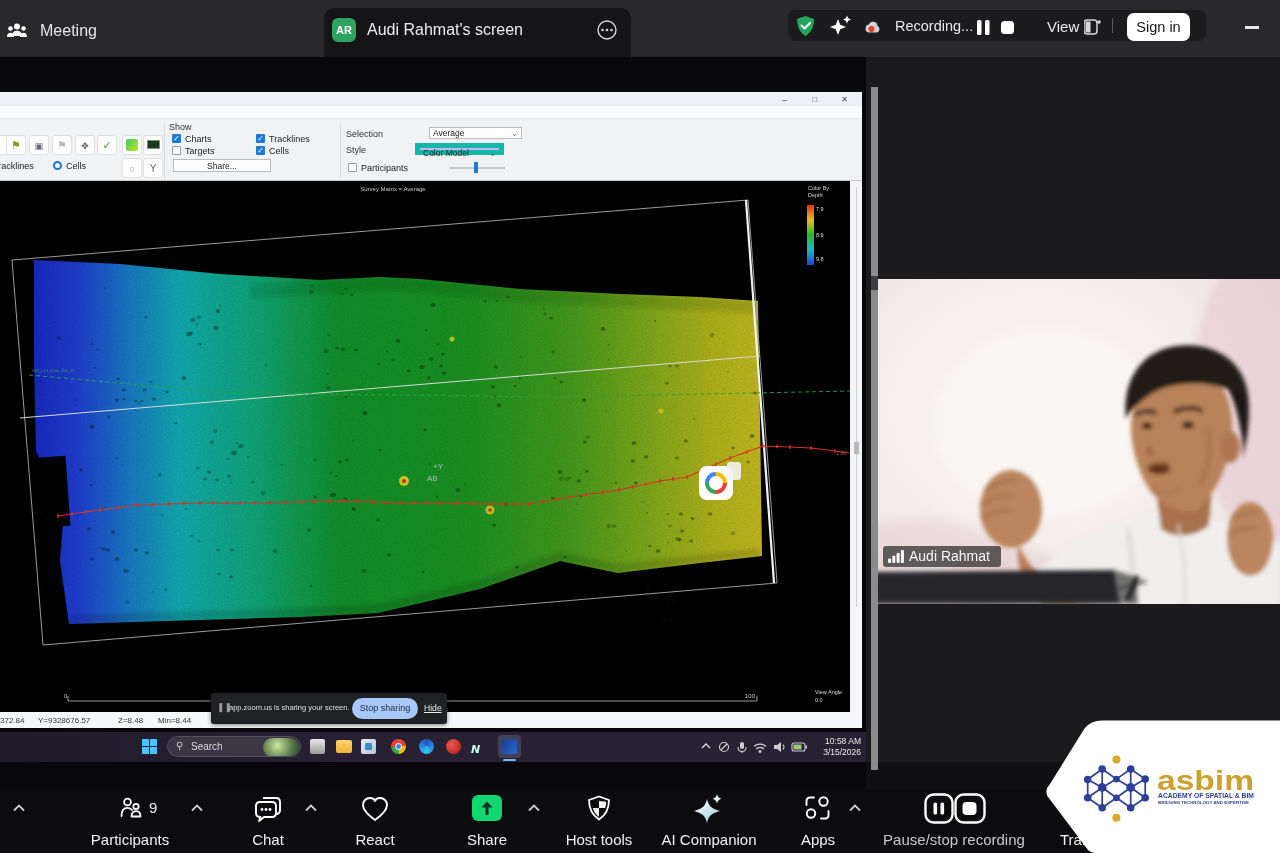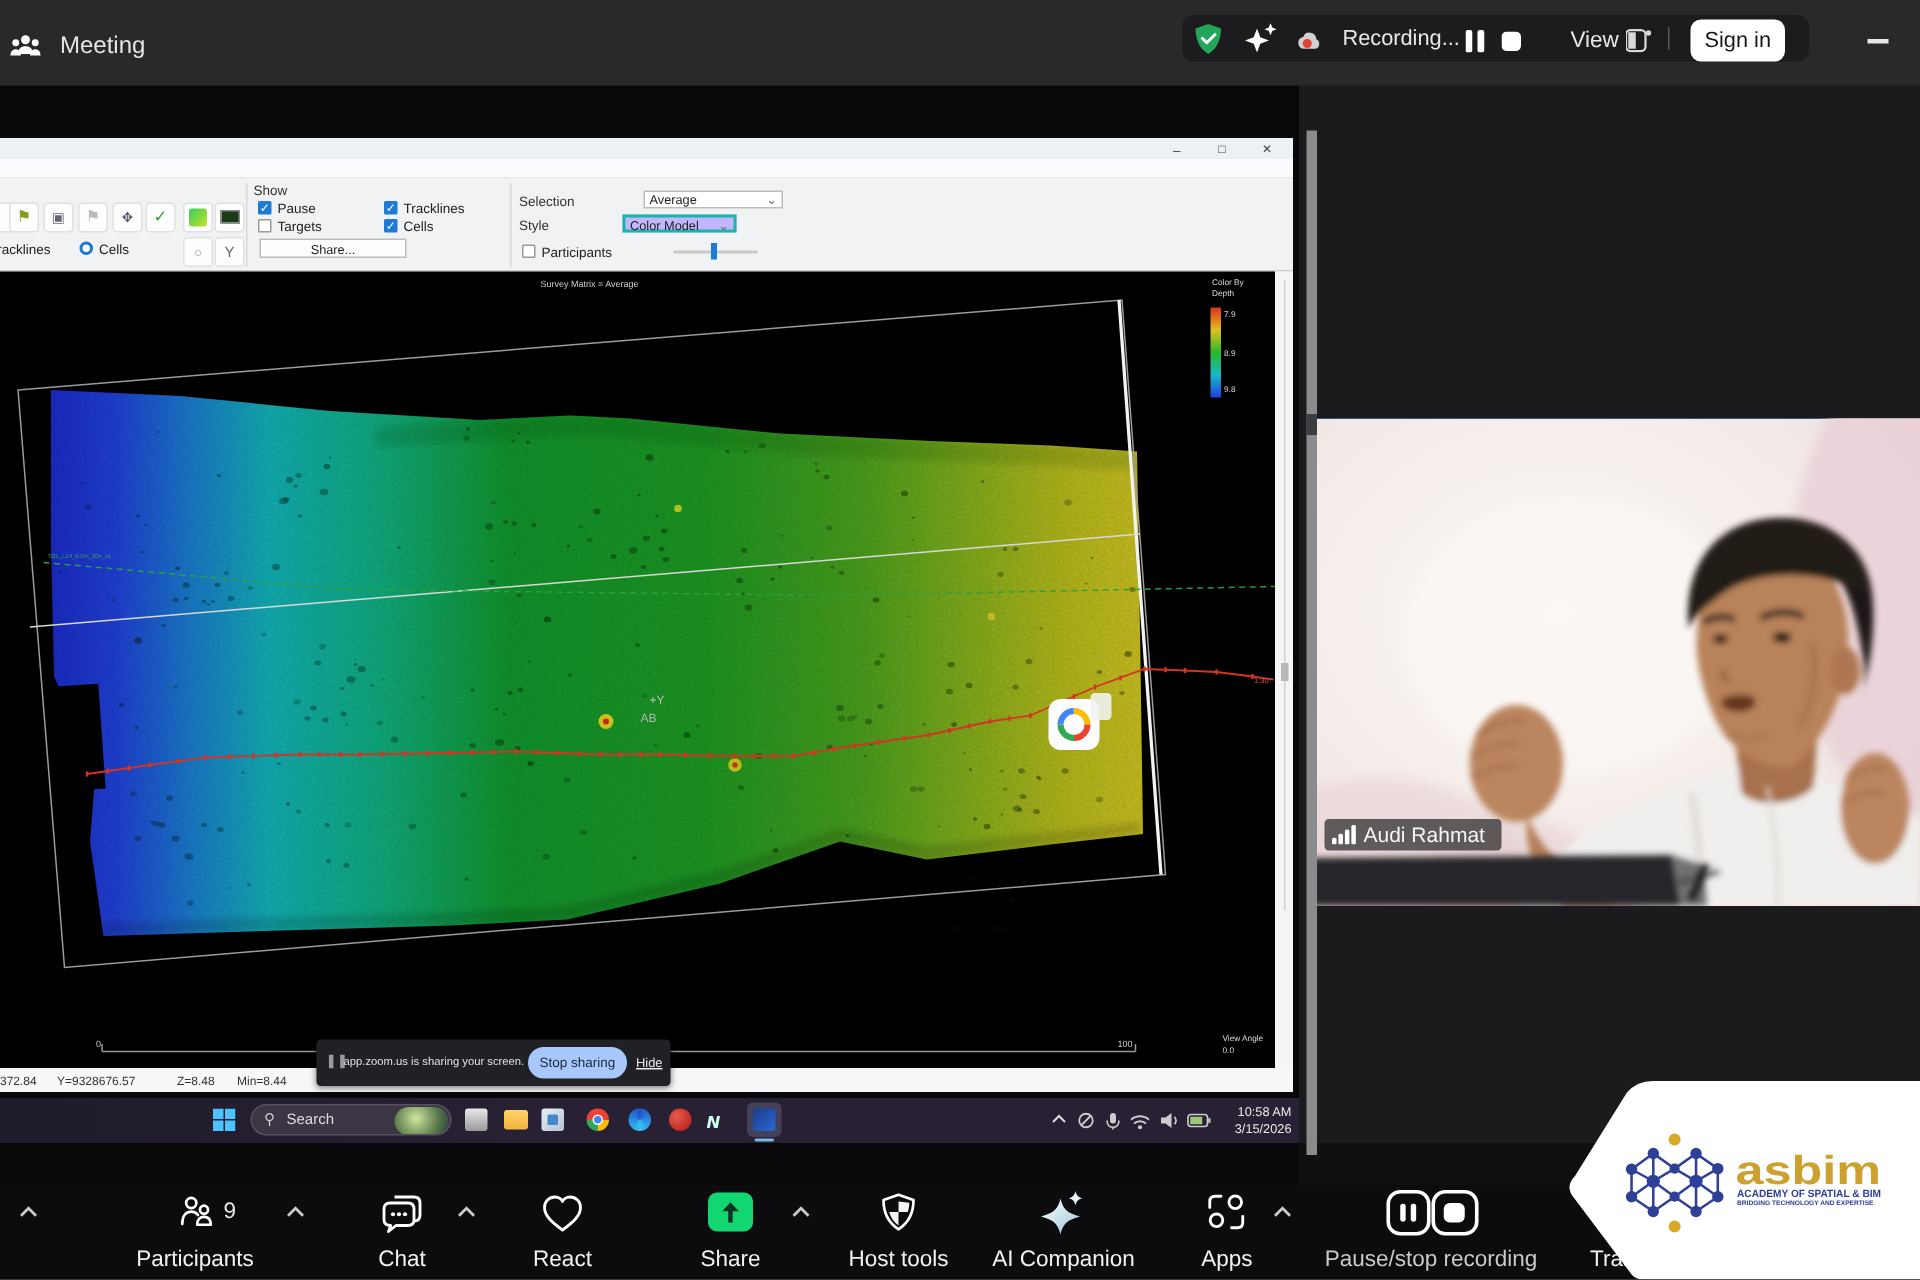--- a/index.html
+++ b/index.html
@@ -67,35 +67,35 @@
       <div class="tbtn" style="left:143px;top:39px;"><span style="color:#667;font-size:10px;">Y</span></div>
 
       <div style="position:absolute;left:-7px;top:42px;font-size:9px;color:#222;">Tracklines</div>
       <div style="position:absolute;left:53px;top:42px;width:9px;height:9px;border-radius:50%;background:#fff;border:2.5px solid #1976d2;"></div>
       <div style="position:absolute;left:66px;top:42px;font-size:9px;color:#222;">Cells</div>
 
       <div style="position:absolute;left:164px;top:3px;width:1px;height:56px;background:#d8d8d8;"></div>
 
       <div style="position:absolute;left:169px;top:3px;font-size:9px;color:#333;">Show</div>
       <div style="position:absolute;left:172px;top:15px;width:9px;height:9px;background:#1f7ad4;border-radius:1px;color:#fff;font-size:8px;line-height:9px;text-align:center;">✓</div>
-      <div style="position:absolute;left:185px;top:15px;font-size:9px;color:#222;">Pause</div>
+      <div style="position:absolute;left:185px;top:15px;font-size:9px;color:#222;">Charts</div>
       <div style="position:absolute;left:172px;top:27px;width:9px;height:9px;background:#fff;border:1px solid #999;border-radius:1px;"></div>
       <div style="position:absolute;left:185px;top:27px;font-size:9px;color:#222;">Targets</div>
       <div style="position:absolute;left:256px;top:15px;width:9px;height:9px;background:#1f7ad4;border-radius:1px;color:#fff;font-size:8px;line-height:9px;text-align:center;">✓</div>
       <div style="position:absolute;left:269px;top:15px;font-size:9px;color:#222;">Tracklines</div>
       <div style="position:absolute;left:256px;top:27px;width:9px;height:9px;background:#1f7ad4;border-radius:1px;color:#fff;font-size:8px;line-height:9px;text-align:center;">✓</div>
       <div style="position:absolute;left:269px;top:27px;font-size:9px;color:#222;">Cells</div>
       <div style="position:absolute;left:173px;top:40px;width:98px;height:13px;background:#fdfdfd;border:1px solid #bbb;font-size:8.5px;text-align:center;line-height:13px;color:#222;">Share...</div>
 
       <div style="position:absolute;left:340px;top:3px;width:1px;height:56px;background:#d8d8d8;"></div>
 
       <div style="position:absolute;left:346px;top:10px;font-size:9px;color:#333;">Selection</div>
       <div style="position:absolute;left:415px;top:8px;width:93px;height:12px;background:#fff;border:1px solid #bbb;font-size:8.5px;color:#222;padding:0 3px;line-height:11px;margin-left:14px;">Average<span style="float:right;color:#666;">⌄</span></div>
       <div style="position:absolute;left:346px;top:26px;font-size:9px;color:#333;">Style</div>
-      <div style="position:absolute;left:415px;top:24px;width:76px;height:12px;background:#c4b5fd;border:2px solid #14b8a6;font-size:8.5px;color:#222;padding:0 3px;line-height:11px;">Color Model<span style="float:right;color:#666;">⌄</span></div>
+      <div style="position:absolute;left:415px;top:24px;width:89px;height:12px;background:#c4b5fd;border:5px solid #14b8a6;font-size:8.5px;color:#222;padding:0 3px;line-height:11px;">Color Model<span style="float:right;color:#666;">⌄</span></div>
       <div style="position:absolute;left:348px;top:44px;width:9px;height:9px;background:#fff;border:1px solid #999;border-radius:1px;"></div>
       <div style="position:absolute;left:361px;top:44px;font-size:9px;color:#222;">Participants</div>
       <div style="position:absolute;left:449px;top:48px;width:56px;height:2px;background:#c8c8c8;"></div>
       <div style="position:absolute;left:474px;top:43px;width:4px;height:11px;background:#1f7ad4;"></div>
     </div>
 
     <div style="position:absolute;left:0;top:89px;width:850px;height:531px;background:#000;overflow:hidden;">
       <svg width="850" height="532" viewBox="0 0 850 532">
         <defs>
           <linearGradient id="bathy" x1="34" y1="0" x2="760" y2="0" gradientUnits="userSpaceOnUse">
@@ -616,20 +616,30 @@
   <svg width="22" height="22" viewBox="0 0 22 22" style="position:absolute;left:6px;top:20px;">
     <circle cx="11" cy="6.5" r="3" fill="#fff"></circle>
     <path d="M6,16 C6,12.5 8,10.8 11,10.8 C14,10.8 16,12.5 16,16 Z" fill="#fff"></path>
     <circle cx="4.5" cy="8.5" r="2.3" fill="#fff"></circle>
     <path d="M1,17 C1,14.2 2.5,12.8 4.5,12.8 C6.5,12.8 8,14.2 8,17 Z" fill="#fff"></path>
     <circle cx="17.5" cy="8.5" r="2.3" fill="#fff"></circle>
     <path d="M14,17 C14,14.2 15.5,12.8 17.5,12.8 C19.5,12.8 21,14.2 21,17 Z" fill="#fff"></path>
   </svg>
   <span style="position:absolute;left:40px;top:22px;font-size:16px;color:#e4e4e4;">Meeting</span>
 
+  <div id="tab">
+    <div style="position:absolute;left:8px;top:10px;width:24px;height:24px;border-radius:6px;background:#2ea35f;color:#fff;font-size:11px;font-weight:bold;text-align:center;line-height:24px;">AR</div>
+    <span style="position:absolute;left:43px;top:13px;font-size:16px;color:#ececec;">Audi Rahmat's screen</span>
+    <svg width="20" height="20" viewBox="0 0 20 20" style="position:absolute;left:273px;top:12px;">
+      <circle cx="10" cy="10" r="9" fill="none" stroke="#d5d5d5" stroke-width="1.4"></circle>
+      <circle cx="5.5" cy="10" r="1.3" fill="#d5d5d5"></circle>
+      <circle cx="10" cy="10" r="1.3" fill="#d5d5d5"></circle>
+      <circle cx="14.5" cy="10" r="1.3" fill="#d5d5d5"></circle>
+    </svg>
+  </div>
 
   <div style="position:absolute;left:788px;top:10px;width:418px;height:31px;background:#1c1c1f;border-radius:8px;"></div>
   <svg width="21" height="22" viewBox="0 0 21 22" style="position:absolute;left:795px;top:15px;">
     <path d="M10.5,1 L19,4 C19,11 16.5,17.5 10.5,21 C4.5,17.5 2,11 2,4 Z" fill="#23a55a"></path>
     <path d="M6.5,10.5 L9.5,13.5 L15,8" stroke="#fff" stroke-width="2" fill="none" stroke-linecap="round" stroke-linejoin="round"></path>
   </svg>
   <svg width="24" height="24" viewBox="0 0 24 24" style="position:absolute;left:829px;top:14px;">
     <path d="M9,5 L11.2,10.8 L17,13 L11.2,15.2 L9,21 L6.8,15.2 L1,13 L6.8,10.8 Z" fill="#fff"></path>
     <path d="M18,1.5 L19.2,4.3 L22,5.5 L19.2,6.7 L18,9.5 L16.8,6.7 L14,5.5 L16.8,4.3 Z" fill="#fff"></path>
   </svg>

